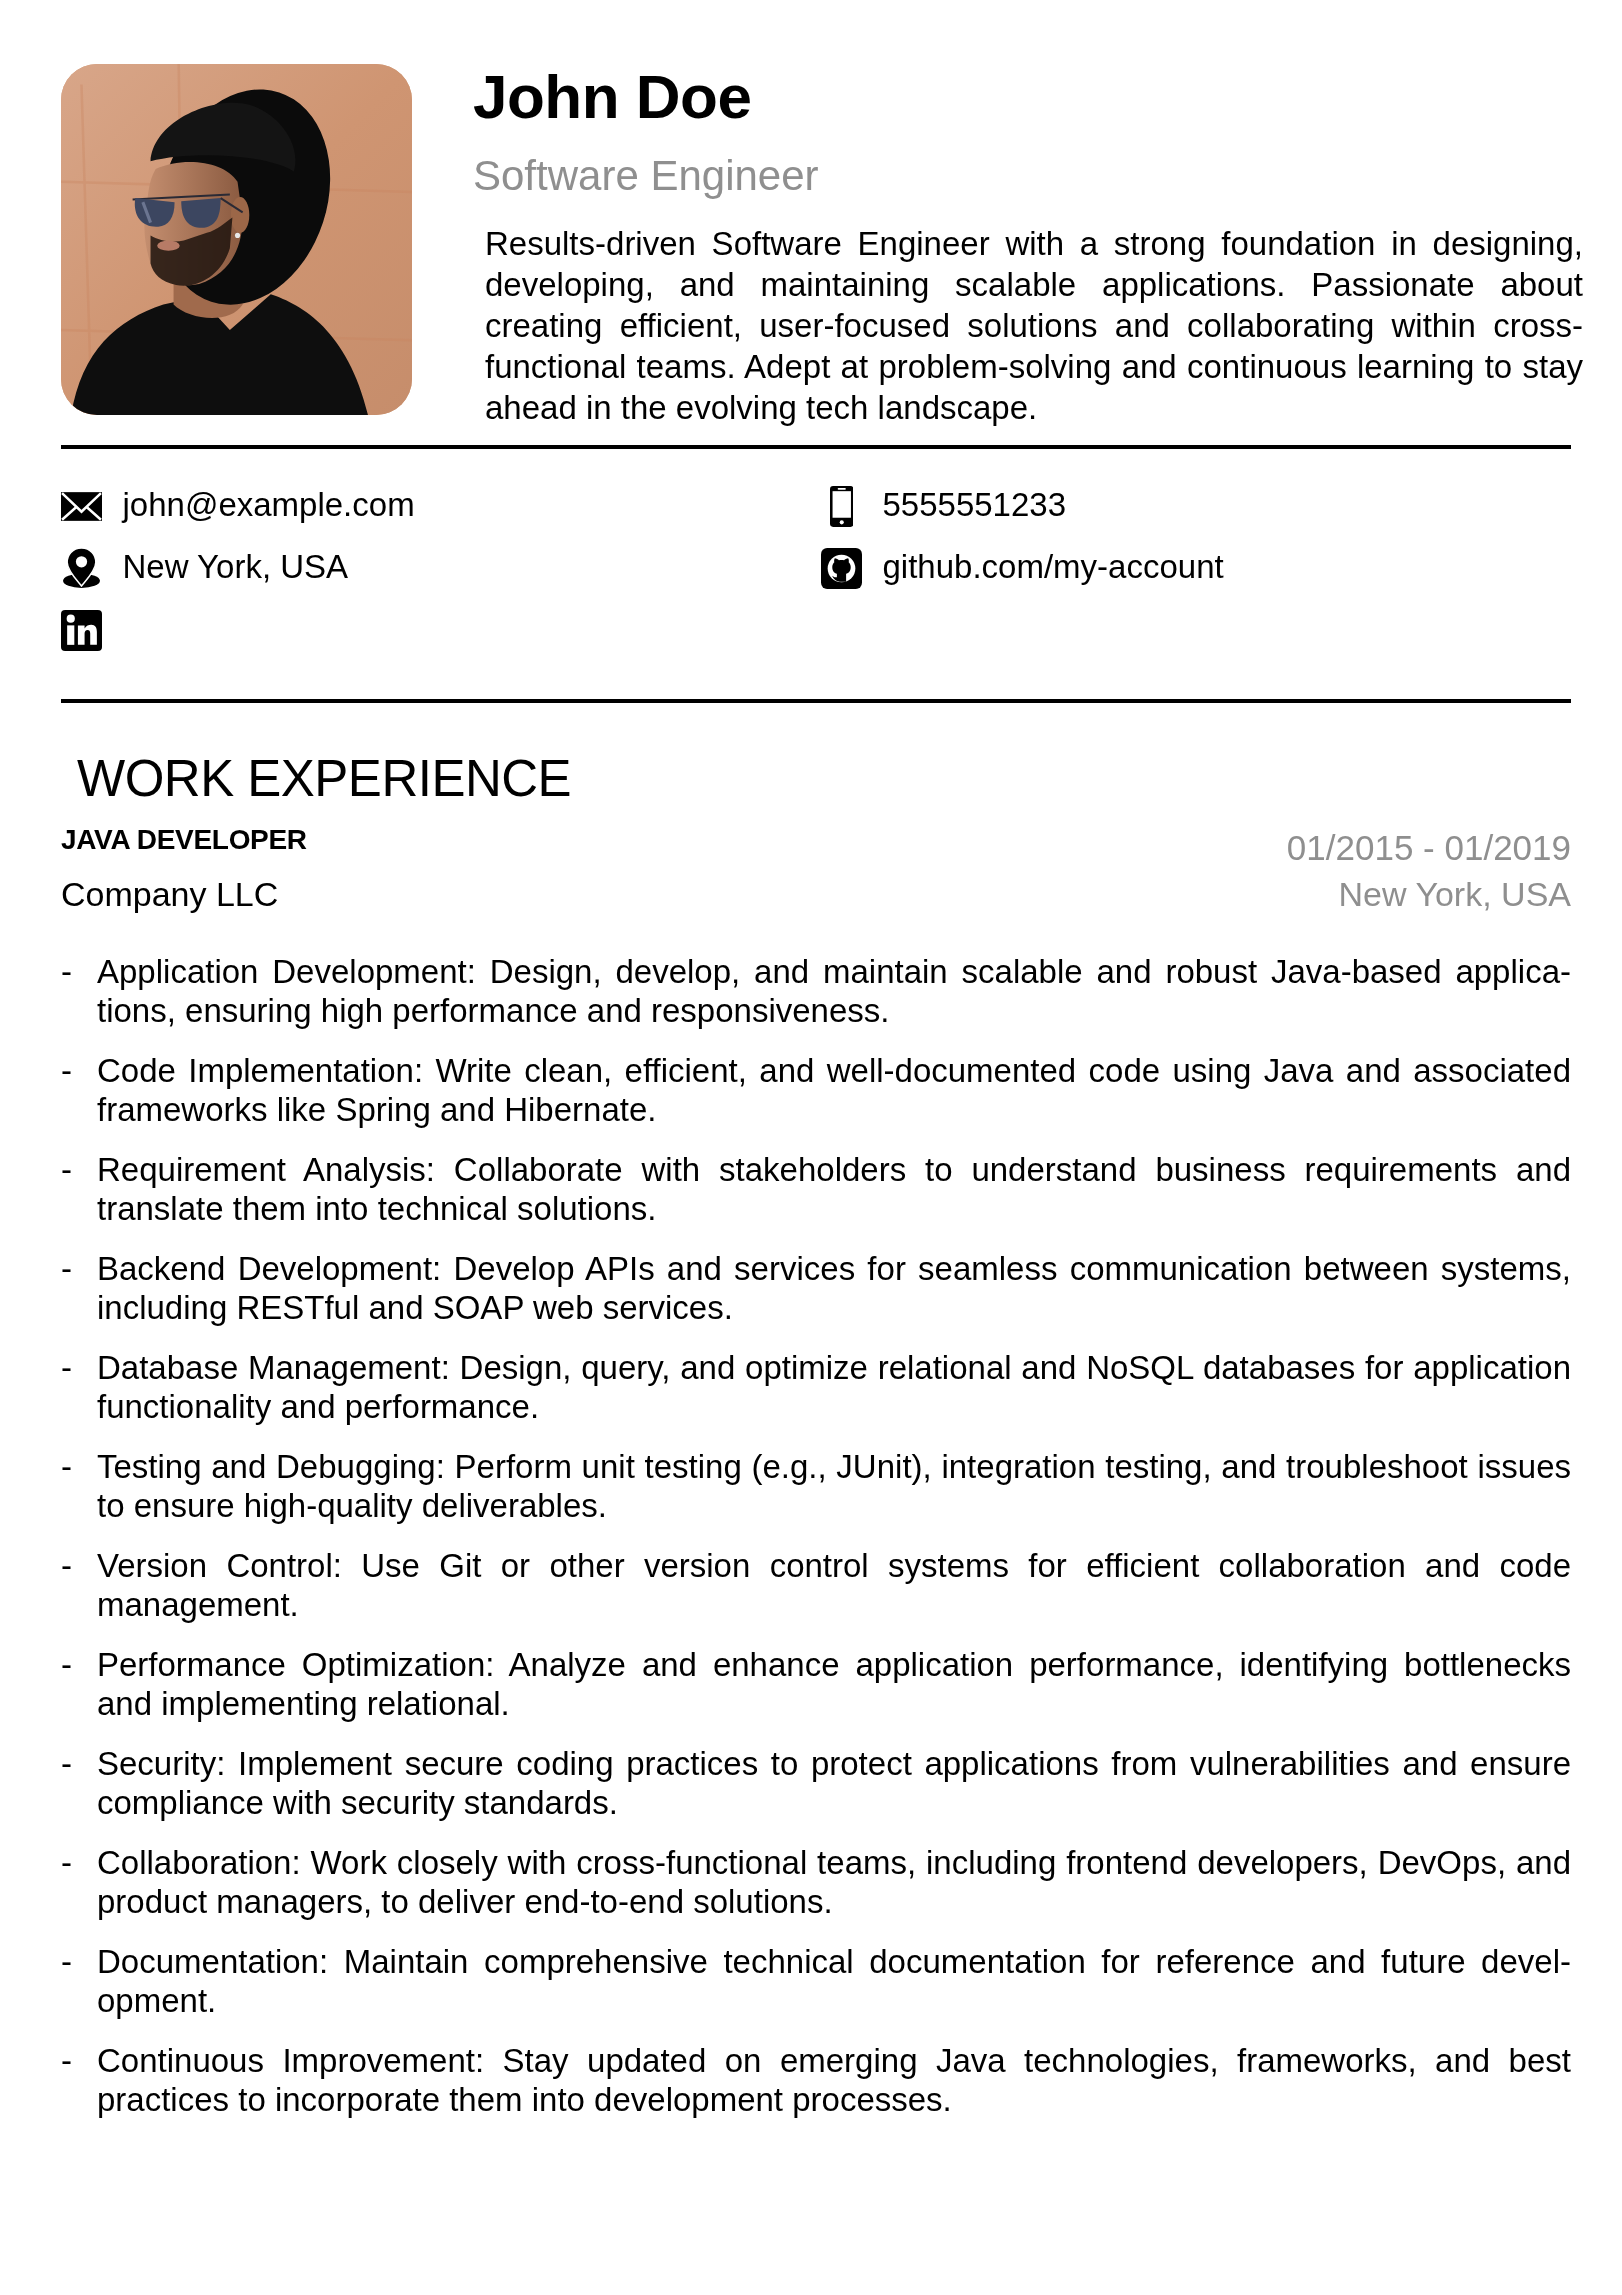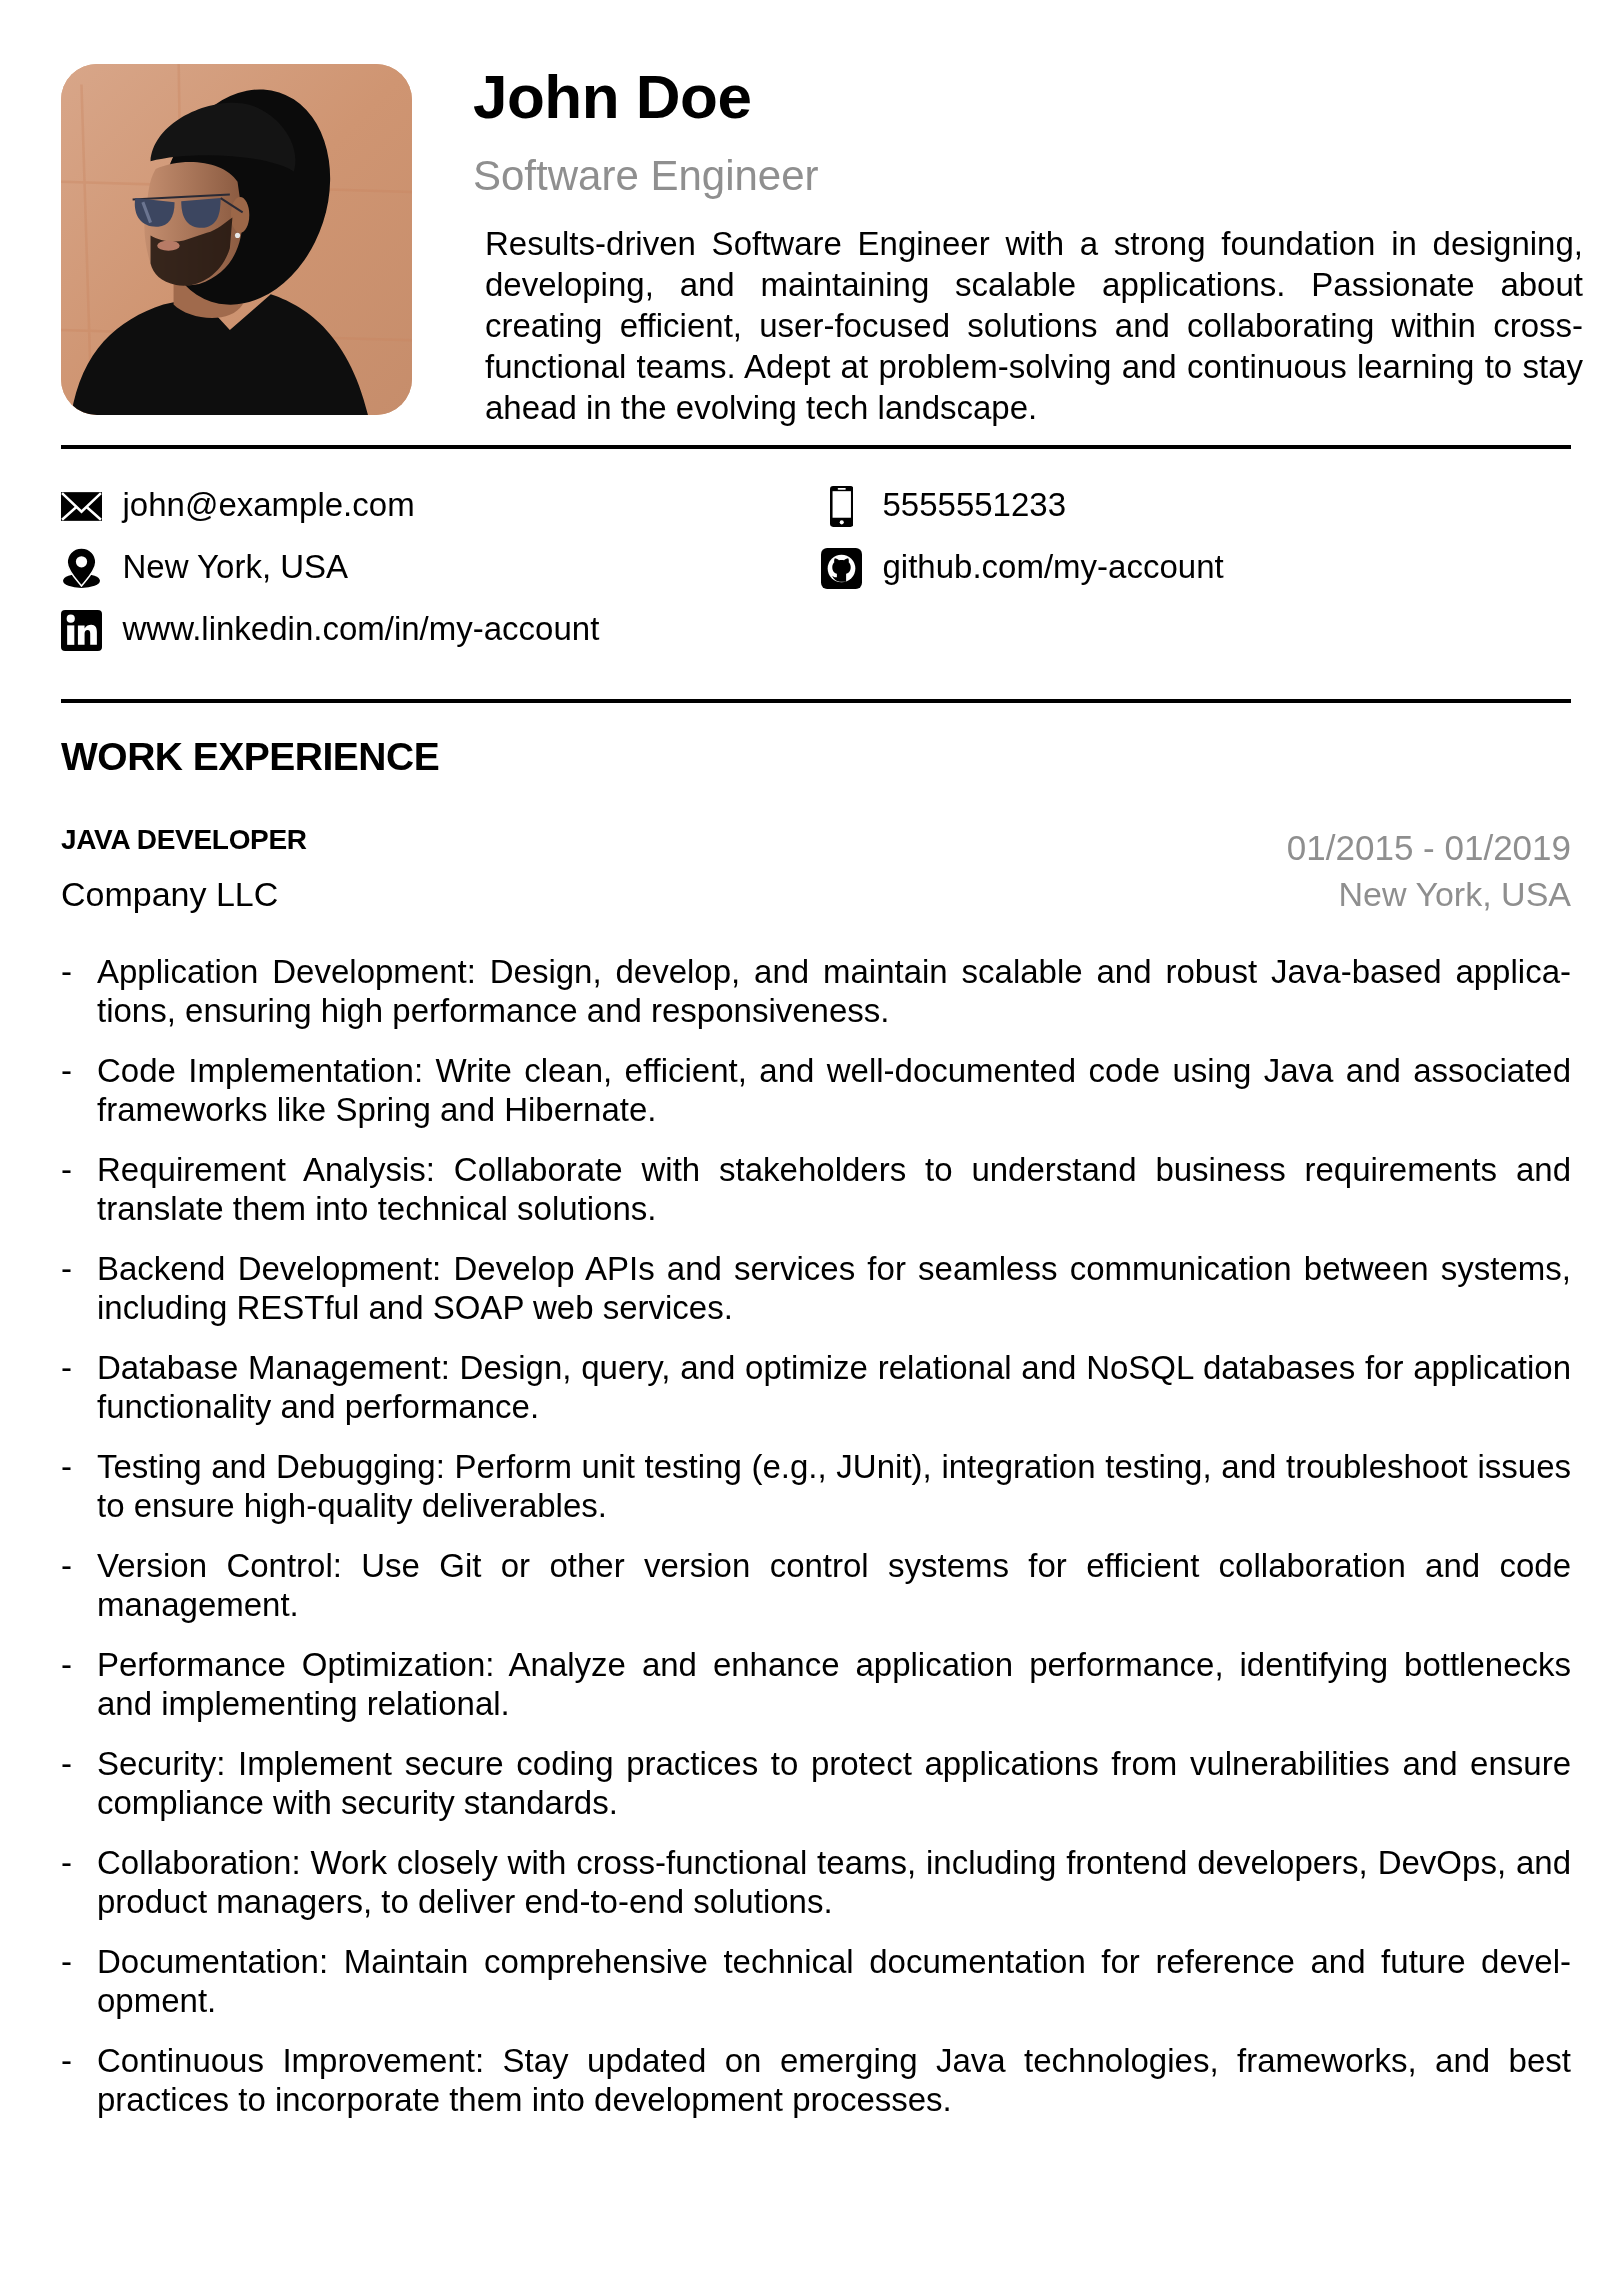--- a/index.html
+++ b/index.html
@@ -36,22 +36,22 @@
   .contacts { position: absolute; left: 0; top: 486px; width: 1510px; }
   .contact {
     position: absolute; height: 56px; display: flex; 
     font-size: 33px; white-space: nowrap;
   }
   .contact .ic { width: 41px; height: 41px; margin-right: 20.5px; display: flex; align-items: center; justify-content: center; }
   .contact .ic svg { display: block; }
 
   
   .section-title {
-    position: absolute; left: 0; top: 737px; margin: 0;
-    font-size: 39px; font-weight: 700; line-height: 1; white-space: nowrap; letter-spacing: -0.5px;
+    position: absolute; left: 0; top: 737px; margin: 16px;
+    font-size: 51px; font-weight: 400; line-height: 1; white-space: nowrap; letter-spacing: -0.5px;
   }
   .job { position: absolute; left: 0; top: 826px; width: 1510px; }
   .job-title { position: absolute; left: 0; top: 0; font-size: 28px; font-weight: 700; line-height: 1; white-space: nowrap; letter-spacing: -0.3px; }
   .job-company { position: absolute; left: 0; top: 51px; font-size: 34px; line-height: 1; white-space: nowrap; }
   .job-dates { position: absolute; right: 0; top: 4.1px; font-size: 35px; line-height: 1; color: #8f8f8f; white-space: nowrap; }
   .job-location { position: absolute; right: 0; top: 51px; font-size: 34px; line-height: 1; color: #8f8f8f; white-space: nowrap; }
 
   .bullets { position: absolute; left: 0; top: 952px; width: 1510px; margin: 0; padding: 0; list-style: none; }
   .bullet {
     position: relative; padding-left: 36px; margin: 0 0 21px 0;
@@ -164,21 +164,20 @@
 
     <div class="contact" style="left:0; top:124px;">
       <span class="ic">
         <svg width="41" height="41" viewBox="0 0 80 80">
           <rect x="0" y="0" width="80" height="80" rx="8" fill="#000"></rect>
           <circle cx="19" cy="17" r="8" fill="#fff"></circle>
           <rect x="12" y="30" width="14" height="38" fill="#fff"></rect>
           <path d="M33 30 L46 30 L46 36 C49 31 54 29 59 29 C67 29 70 35 70 43 L70 68 L57 68 L57 46 C57 41 55 39 52 39 C48 39 46 42 46 46 L46 68 L33 68 Z" fill="#fff"></path>
         </svg>
       </span>
-      <span>www.linkedin.com/in/my-account</span>
     </div>
   </div>
 
   <div class="rule" style="top:699px;"></div>
 
   <h2 class="section-title">WORK EXPERIENCE</h2>
 
   <div class="job">
     <div class="job-title">JAVA DEVELOPER</div>
     <div class="job-dates">01/2015 - 01/2019</div>

